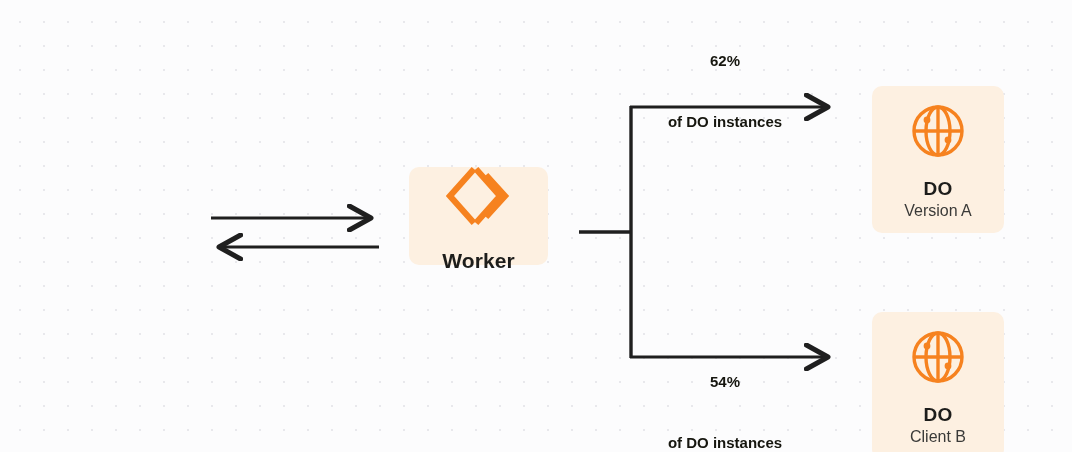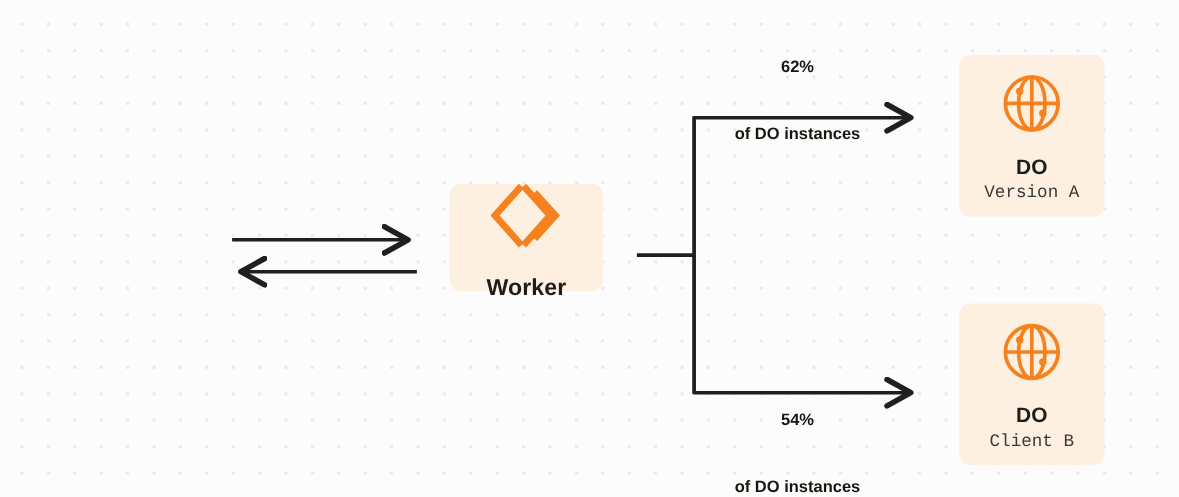--- a/index.html
+++ b/index.html
@@ -64,38 +64,38 @@
     letter-spacing: 0.1px;
   }
 
   
   .node-do {
     left: 872px;
     width: 132px;
     height: 147px;
     background: #fdf0e1;
     padding-top: 4px;
+    margin-top: 36px;
   }
   #node-do-a { top: 50px; }
   #node-do-b { top: 276px; }
   .node-do .node-icon { margin-bottom: 14px; }
   .node-do .node-title {
     font-size: 19px;
     font-weight: 700;
     color: #1d1d1b;
     line-height: 1.15;
     letter-spacing: 0.2px;
   }
   .node-do .node-sub {
     font-size: 16px;
     font-weight: 400;
     color: #3a3a38;
     line-height: 1.3;
     margin-top: 1px;
-    font-family: Liberation Mono, monospace;
   }
 
   
   #connectors {
     position: absolute;
     left: 0; top: 0;
     width: 1072px;
     height: 452px;
     pointer-events: none;
   }

